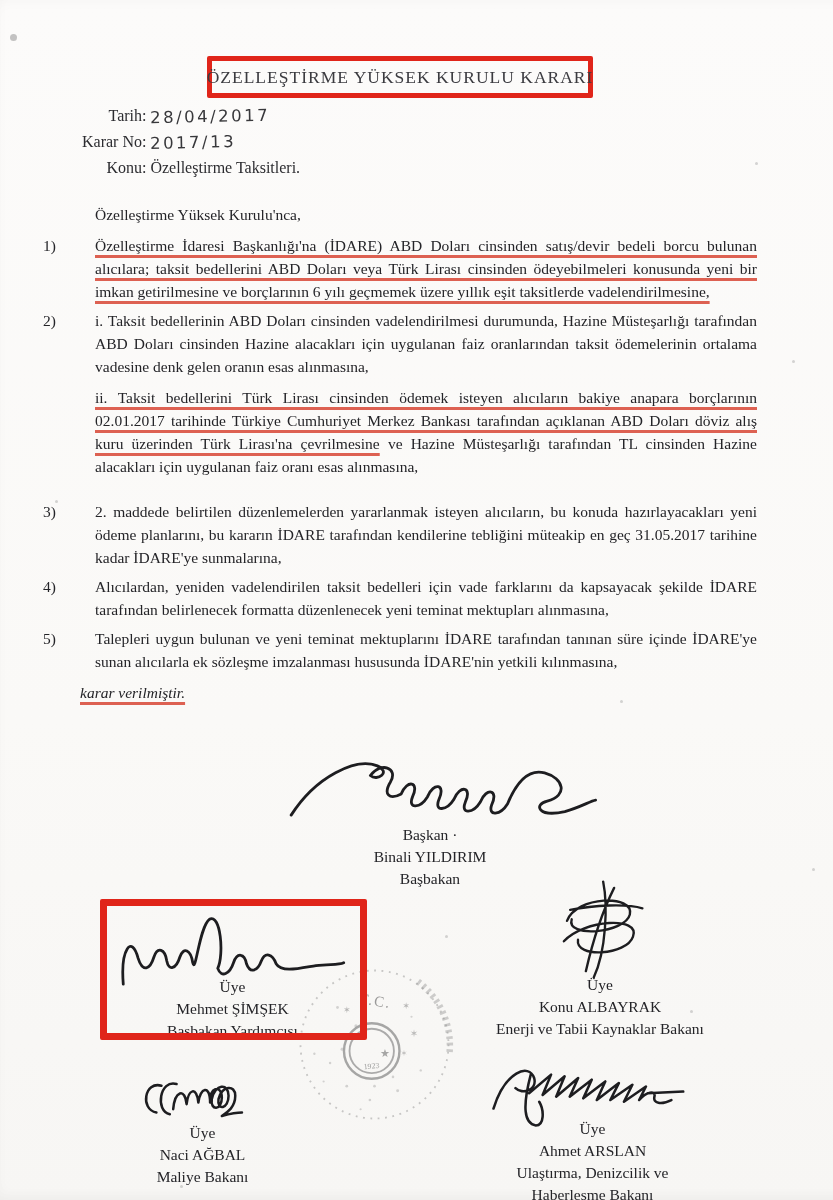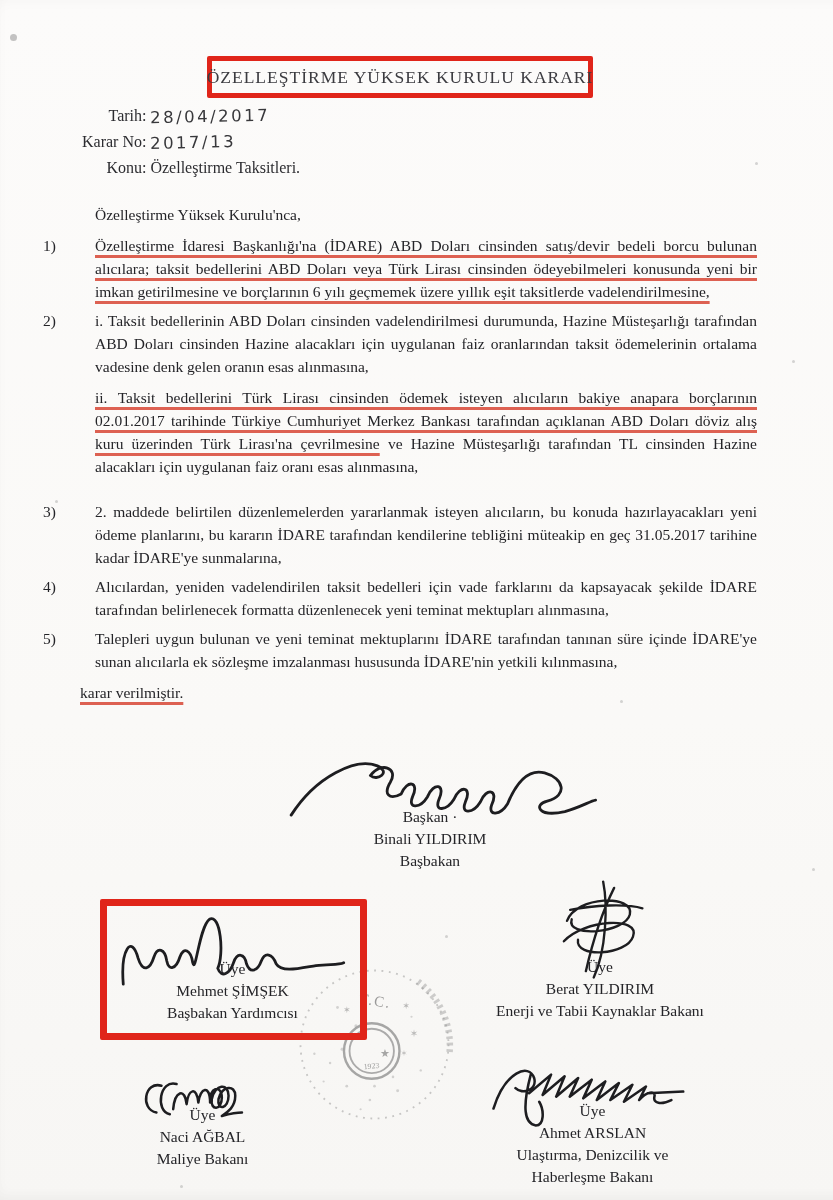--- a/index.html
+++ b/index.html
@@ -30,23 +30,23 @@
   .intro{margin-left:52px;margin-bottom:8px;}
   .item{display:flex;margin-bottom:6px;}
   .num{width:52px;flex:none;}
   .itext{flex:1;text-align:justify;}
   .sub{margin:0 0 8px 0;}
   .sub:last-child{margin-bottom:16px;}
   .ru{
     text-decoration:underline;text-decoration-color:#dd6152;
     text-decoration-thickness:2.6px;text-underline-offset:3.5px;
   }
-  .closing{margin-top:8px;margin-left:37px;}
-  
-  .sigtext{position:absolute;text-align:center;font-size:15.5px;line-height:22px;color:#242428;z-index:2;}
+  .closing{margin-top:8px;margin-left:37px;font-style:italic;}
+  
+  .sigtext{position:absolute;text-align:center;font-size:15.5px;line-height:22px;color:#242428;z-index:2;margin-top:18px;}
   .sigsvg{position:absolute;z-index:2;}
   .sigsvg path{fill:none;stroke:#1d1d20;stroke-linecap:round;stroke-linejoin:round;}
   .sig-binali-svg{left:265px;top:750px;}
   .sig-binali-text{left:295px;top:806px;width:270px;}
   .sig-mehmet-svg{left:106px;top:910px;}
   .sig-mehmet-text{left:110px;top:958px;width:245px;}
   .sig-berat-svg{left:545px;top:872px;}
   .sig-berat-text{left:455px;top:956px;width:290px;}
   .sig-naci-svg{left:130px;top:1074px;}
   .sig-naci-text{left:95px;top:1104px;width:215px;}
@@ -178,21 +178,21 @@
     <div>Mehmet ŞİMŞEK</div>
     <div>Başbakan Yardımcısı</div>
   </div>
   <div class="red-box"></div>
 
   <svg class="sigsvg sig-berat-svg" width="110" height="115" viewBox="0 0 140 130">
     <path stroke-width="3" d="M74,4 C80,34 78,92 62,126 M88,12 C70,48 58,92 52,118 M28,54 C40,22 114,20 108,46 C102,70 26,76 34,52 M24,80 C50,52 122,48 112,74 C104,98 38,102 42,78 M32,40 C62,34 104,32 124,38"></path>
   </svg>
   <div class="sigtext sig-berat-text">
     <div>Üye</div>
-    <div>Berat YILDIRIM</div>
+    <div>Konu ALBAYRAK</div>
     <div>Enerji ve Tabii Kaynaklar Bakanı</div>
   </div>
 
   <svg class="sigsvg sig-naci-svg" width="130" height="52" viewBox="0 0 140 62">
     <path stroke-width="3" d="M30,14 C10,8 4,42 24,46 M48,12 C28,6 22,44 40,48 M44,42 C46,20 58,16 60,36 C62,18 72,14 74,34 C76,16 88,12 88,34 C86,16 102,12 102,28 C102,44 88,44 90,30 C94,12 110,10 110,26 C110,42 96,44 98,30 C102,14 118,12 118,26 C118,40 108,46 102,50 C110,48 120,46 126,46"></path>
   </svg>
   <div class="sigtext sig-naci-text">
     <div>Üye</div>
     <div>Naci AĞBAL</div>
     <div>Maliye Bakanı</div>

